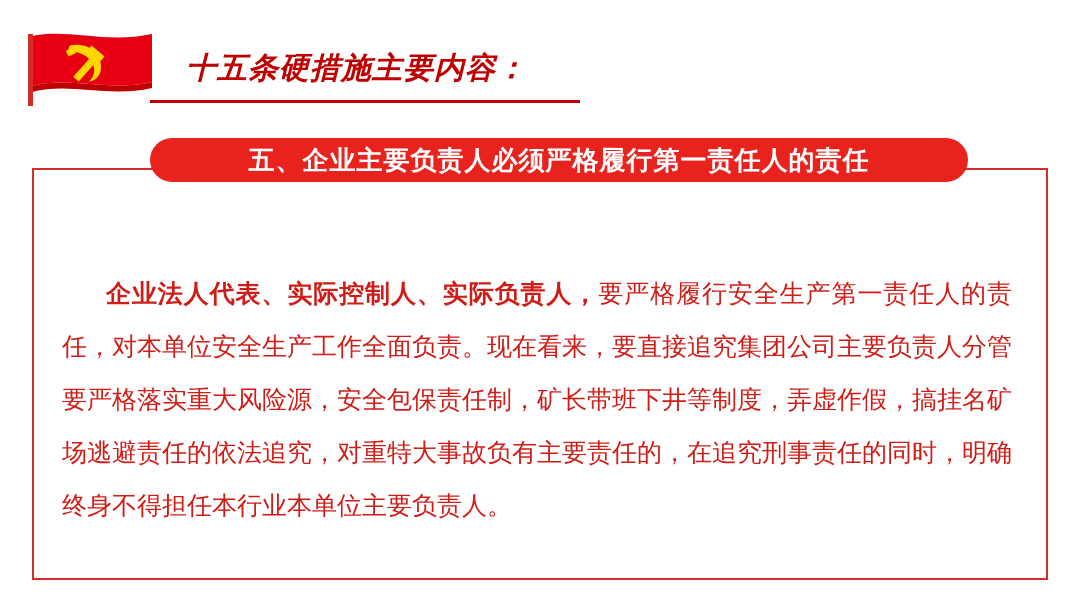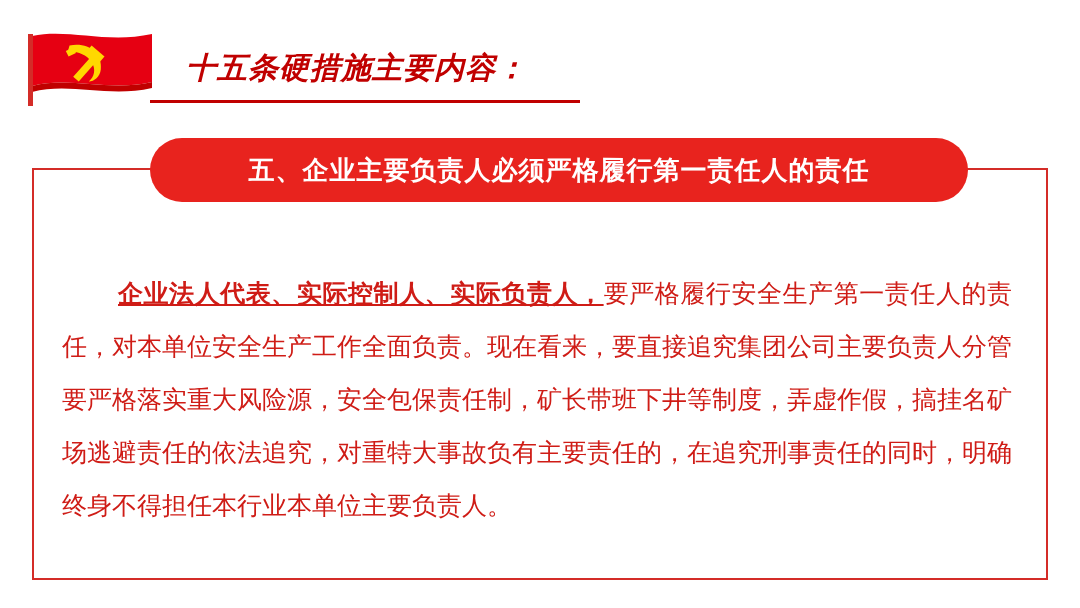--- a/index.html
+++ b/index.html
@@ -65,21 +65,21 @@
     border: 2px solid #d42c28;
     box-sizing: border-box;
     background: #ffffff;
   }
 
   .badge {
     position: absolute;
     left: 150px;
     top: 138px;
     width: 818px;
-    height: 64px;
+    height: 44px;
     background: #e8231e;
     border-radius: 32px;
     display: flex;
     align-items: center;
     justify-content: center;
     box-sizing: border-box;
   }
 
   .badge-text {
     color: #ffffff;
@@ -96,22 +96,21 @@
     width: 950px;
     font-size: 25px;
     line-height: 53px;
     color: #cf1c16;
     text-align: justify;
     text-justify: inter-ideograph;
   }
 
   .paragraph .lead {
     font-weight: bold;
-    margin-left: 56px;
-    text-decoration: underline;
+    margin-left: 44px;
   }
 </style>
 </head>
 <body>
 
 <div class="header">
 
   <div class="flag-wrap">
     <svg class="flag-svg" width="128" height="76" viewBox="0 0 128 76" xmlns="http://www.w3.org/2000/svg" aria-hidden="true">
 

